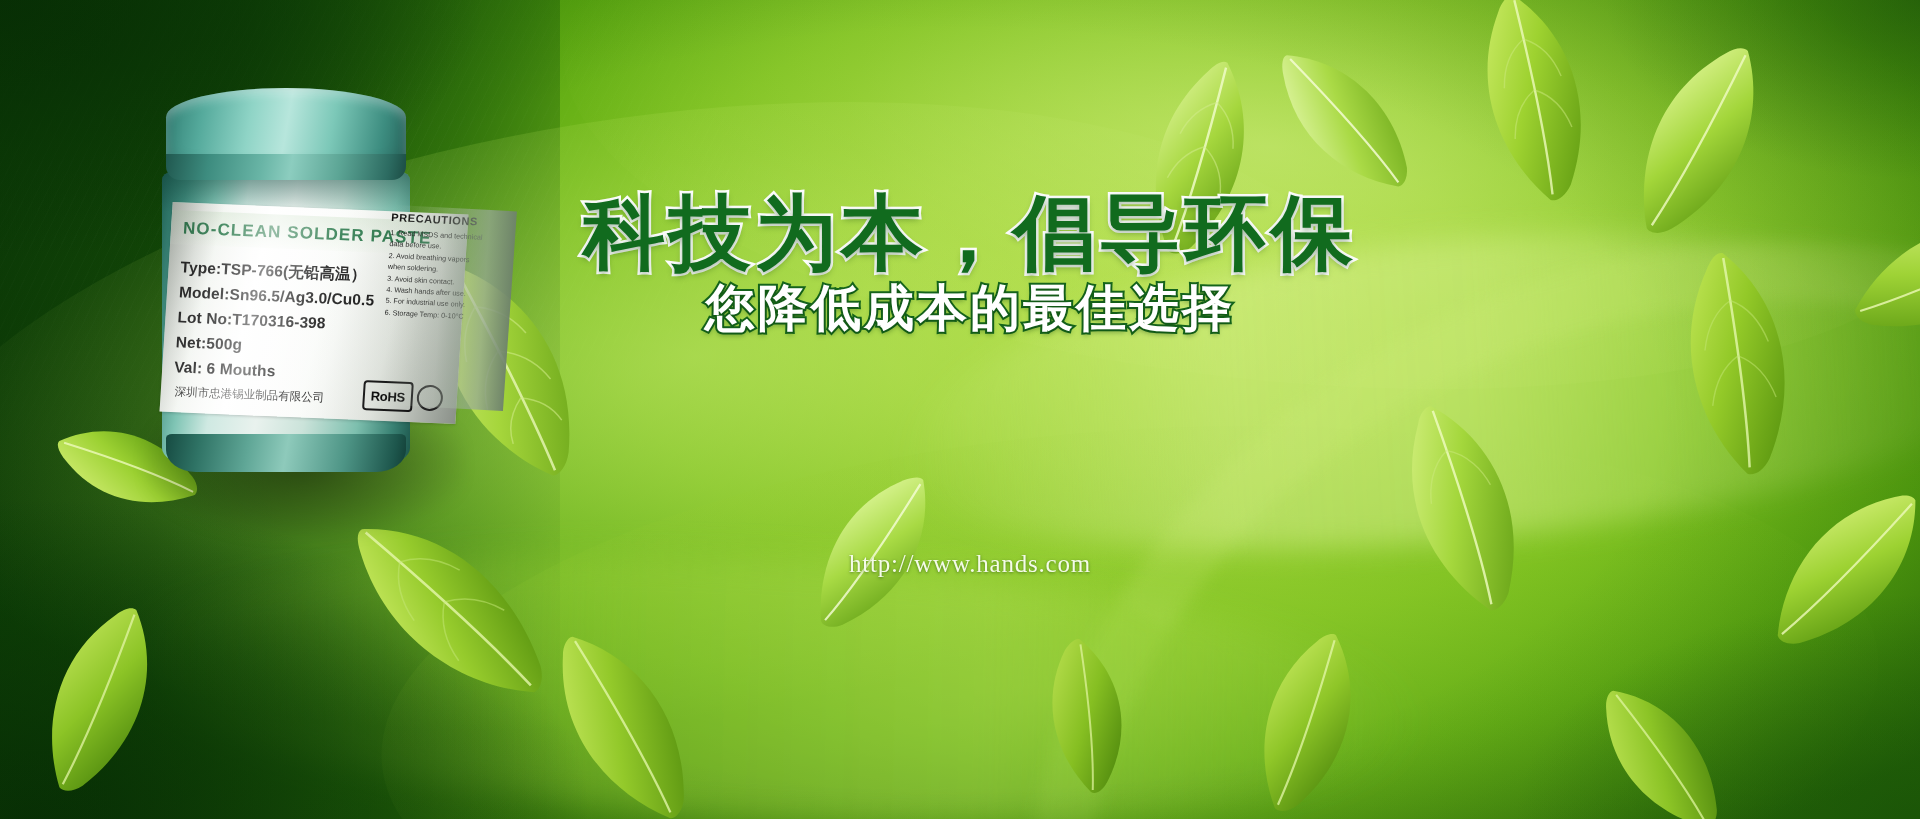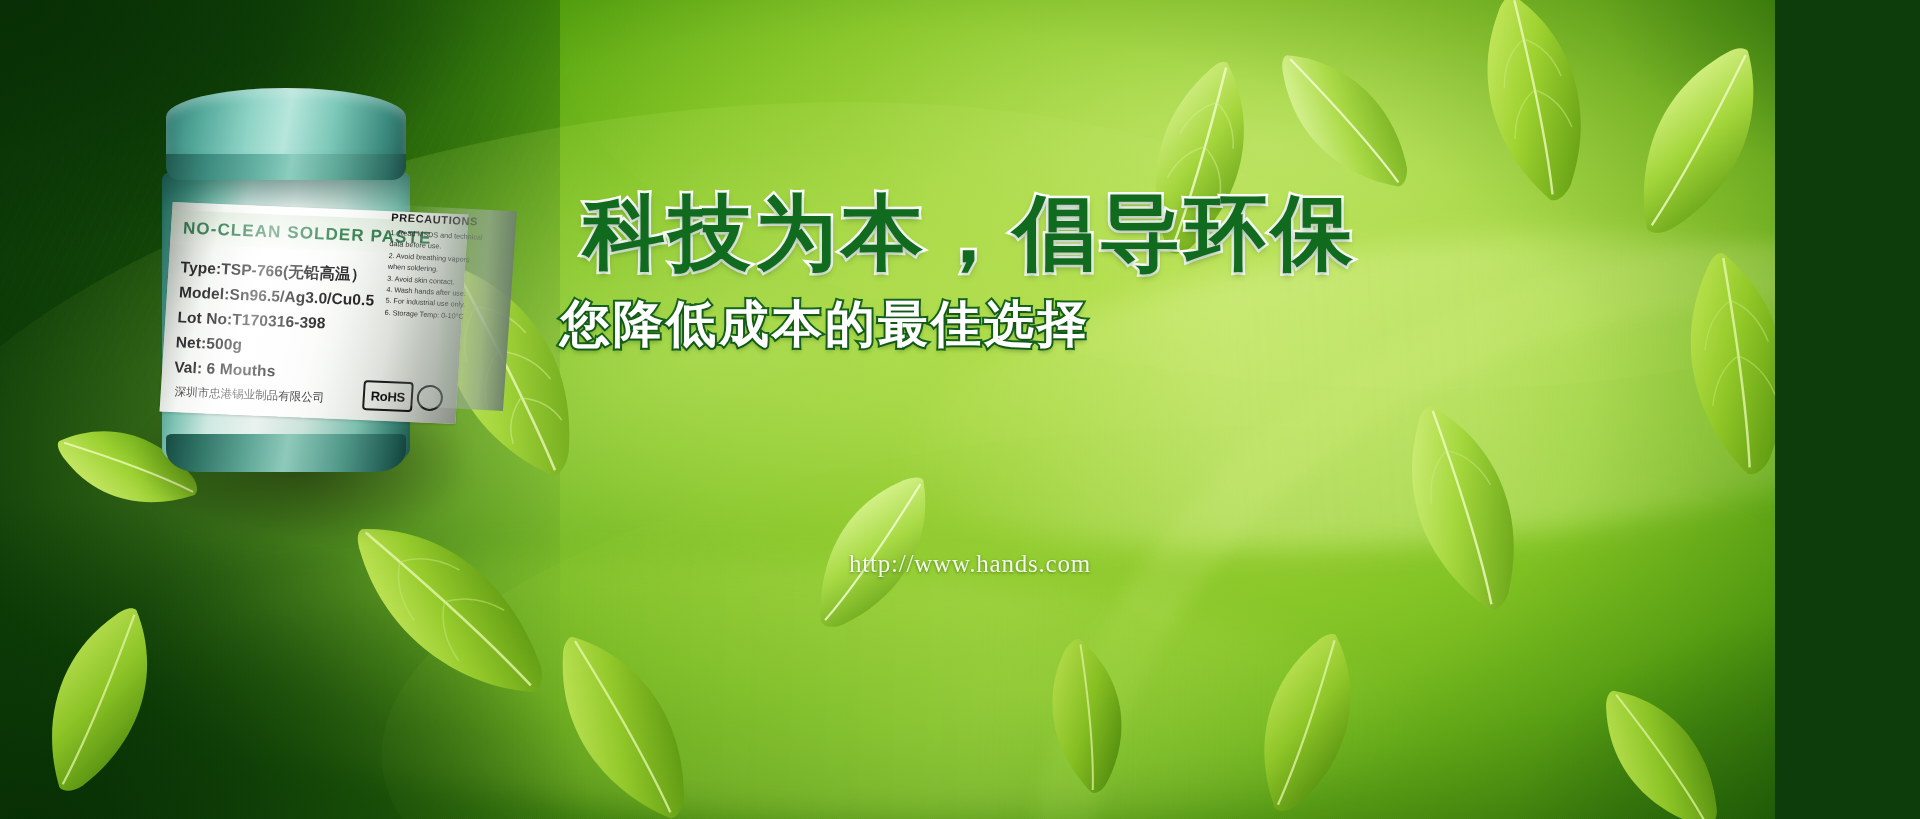--- a/index.html
+++ b/index.html
@@ -1,19 +1,19 @@
 <!DOCTYPE html>
 <html><head>
 <meta charset="utf-8">
 <style>
   html,body{margin:0;padding:0;background:#0d3d0a;}
   body{font-family:"Liberation Sans",sans-serif;}
 
   .banner{
-    position:relative;width:1775px;height:819px;overflow:hidden;
+    position:relative;width:1920px;height:819px;overflow:hidden;
     background:#56a411;
   }
 
   
   .bg-base{
     position:absolute;inset:0;
     background:
       radial-gradient(ellipse 1100px 620px at 1180px 300px, #b6e04a 0%, #9ed337 28%, #7cc01f 52%, #56a40f 74%, #2e7208 100%),
       linear-gradient(125deg,#0f4a08 0%,#1d5c09 18%,#3d8a0c 40%,#6fb417 62%,#8ec92a 80%,#6aae15 100%);
   }
@@ -169,23 +169,23 @@
     font-size:82px;font-weight:bold;letter-spacing:4px;
     color:#116B1E;
     text-align:center;line-height:1.04;
     -webkit-text-stroke:5px #ffffff;
     paint-order:stroke fill;
     text-shadow:0 3px 6px rgba(12,60,10,.35);
     font-family:"DejaVu Sans","Liberation Sans",sans-serif;
     white-space:nowrap;
   }
   .subheadline{
-    margin-top:16px;
+    margin-top:0;
     font-size:50px;font-weight:bold;letter-spacing:3px;
-    color:#ffffff;text-align:left;
+    color:#ffffff;text-align:center;
     -webkit-text-stroke:4px #15651c;
     paint-order:stroke fill;
     text-shadow:0 3px 5px rgba(12,60,10,.4);
     font-family:"DejaVu Sans","Liberation Sans",sans-serif;
     white-space:nowrap;
   }
   .url{
     position:absolute;left:560px;top:550px;width:820px;
     text-align:center;
     font-size:25px;color:#f4fbe8;letter-spacing:.8px;

